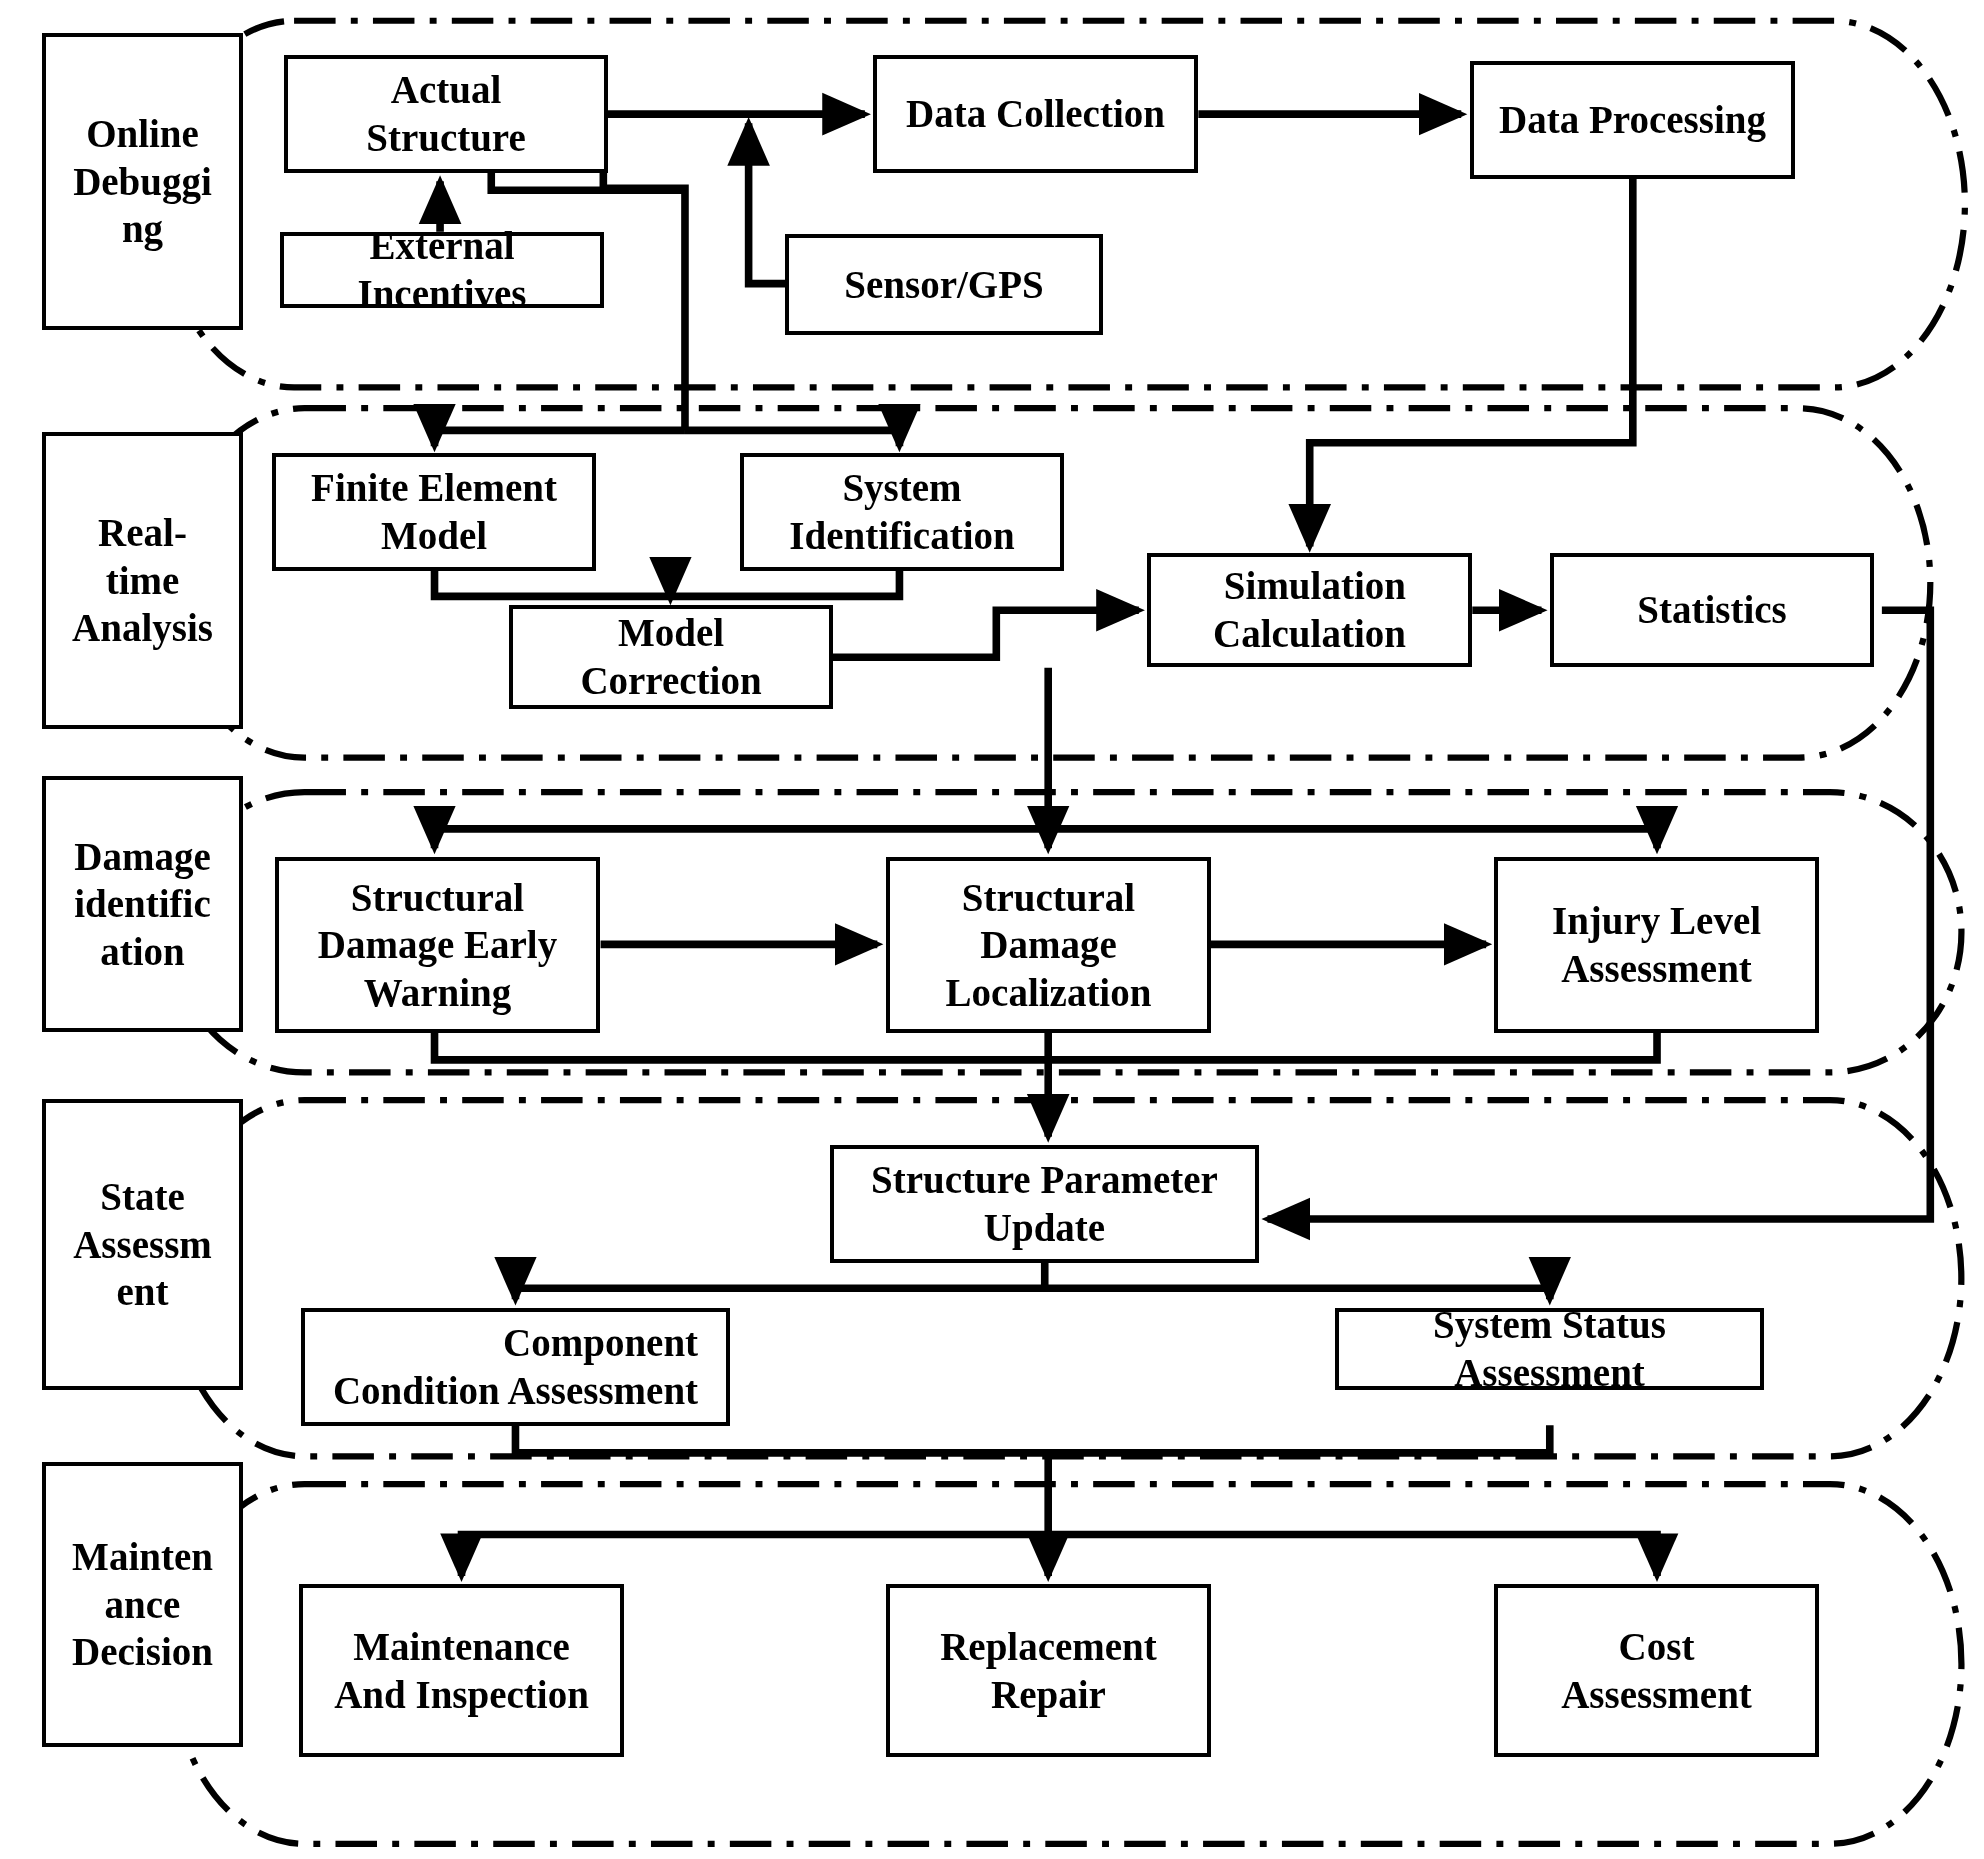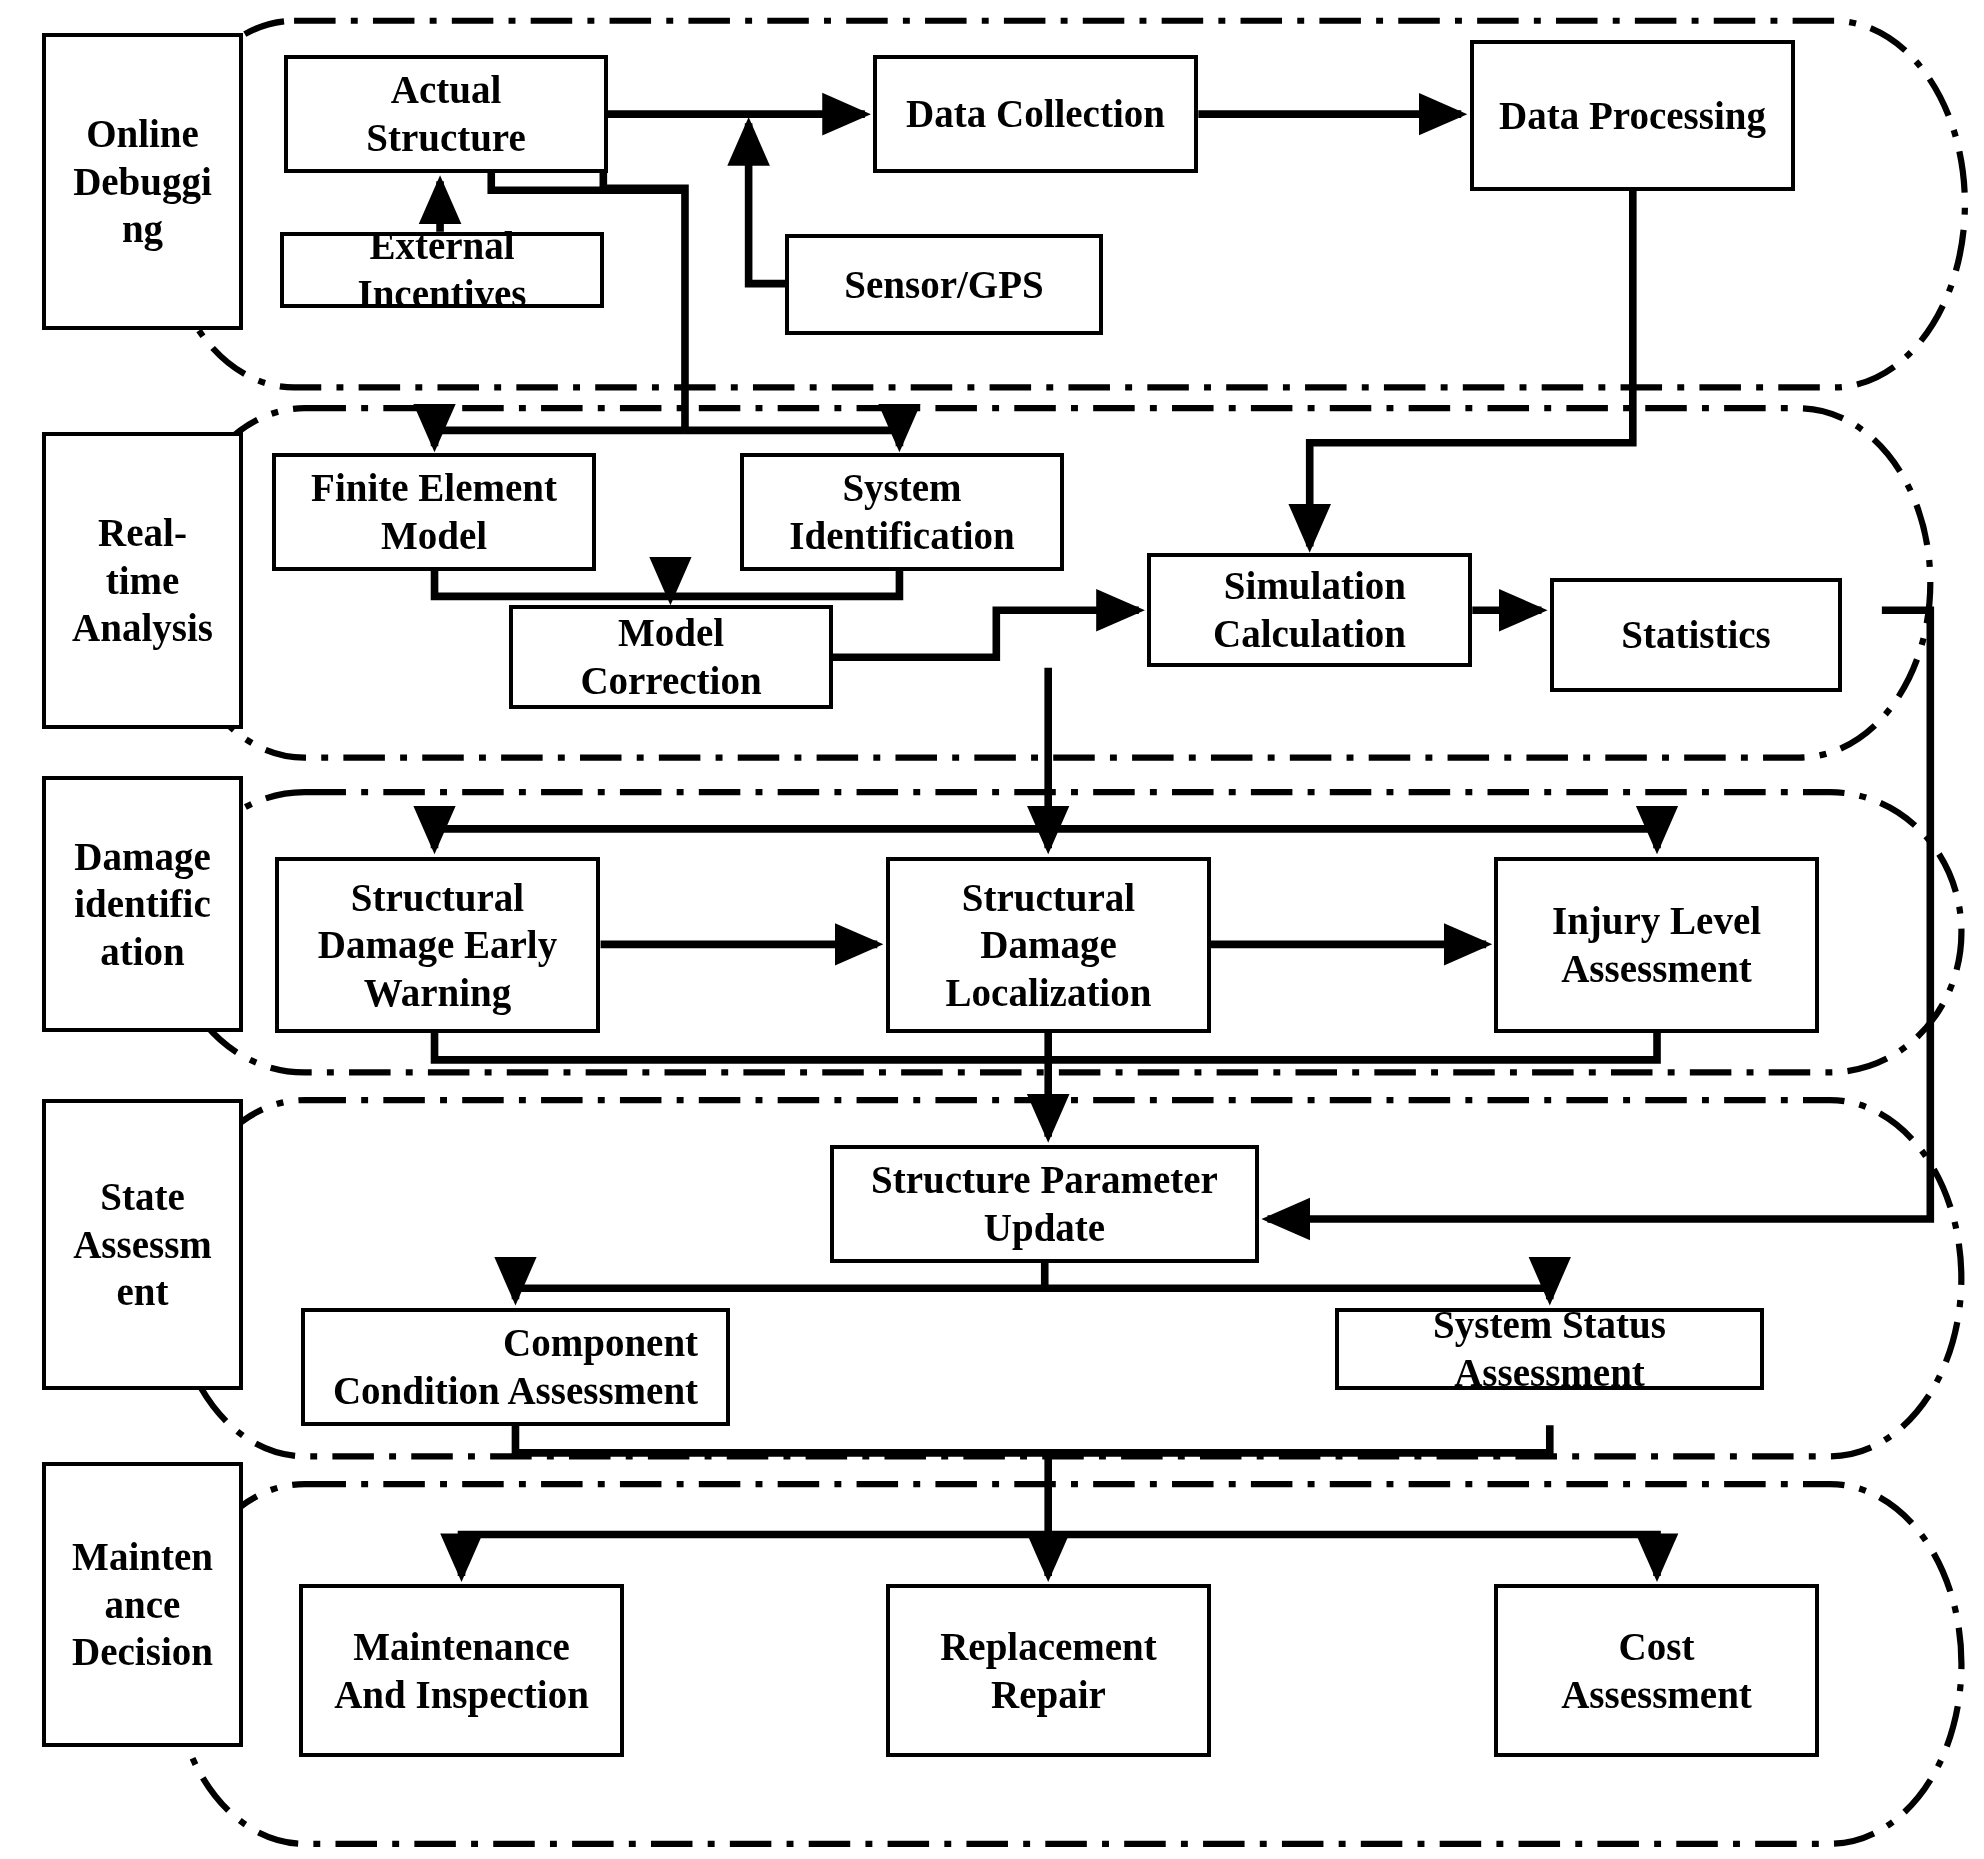--- a/index.html
+++ b/index.html
@@ -98,41 +98,41 @@
   </div>
 
   <div class="node proc" style="left:785px;top:234px;width:318px;height:101px;">
     <span>Sensor/GPS</span>
   </div>
 
   <div class="node proc" style="left:873px;top:55px;width:325px;height:118px;">
     <span>Data Collection</span>
   </div>
 
-  <div class="node proc" style="left:1470px;top:40px;width:325px;height:151px;">
+  <div class="node proc" style="left:1470px;top:61px;width:325px;height:118px;">
     <span>Data Processing</span>
   </div>
 
   <div class="node proc" style="left:272px;top:453px;width:324px;height:118px;">
     <span>Finite Element<br>Model</span>
   </div>
 
   <div class="node proc" style="left:740px;top:453px;width:324px;height:118px;">
     <span>System<br>Identification</span>
   </div>
 
   <div class="node proc" style="left:509px;top:605px;width:324px;height:104px;">
     <span>Model<br>Correction</span>
   </div>
 
   <div class="node proc" style="left:1147px;top:553px;width:325px;height:114px;text-align:right;">
     <span>Simulation<br>Calculation</span>
   </div>
 
-  <div class="node proc" style="left:1550px;top:578px;width:292px;height:114px;">
+  <div class="node proc" style="left:1550px;top:553px;width:324px;height:114px;">
     <span>Statistics</span>
   </div>
 
   <div class="node proc" style="left:275px;top:857px;width:325px;height:176px;">
     <span>Structural<br>Damage Early<br>Warning</span>
   </div>
 
   <div class="node proc" style="left:886px;top:857px;width:325px;height:176px;">
     <span>Structural<br>Damage<br>Localization</span>
   </div>

